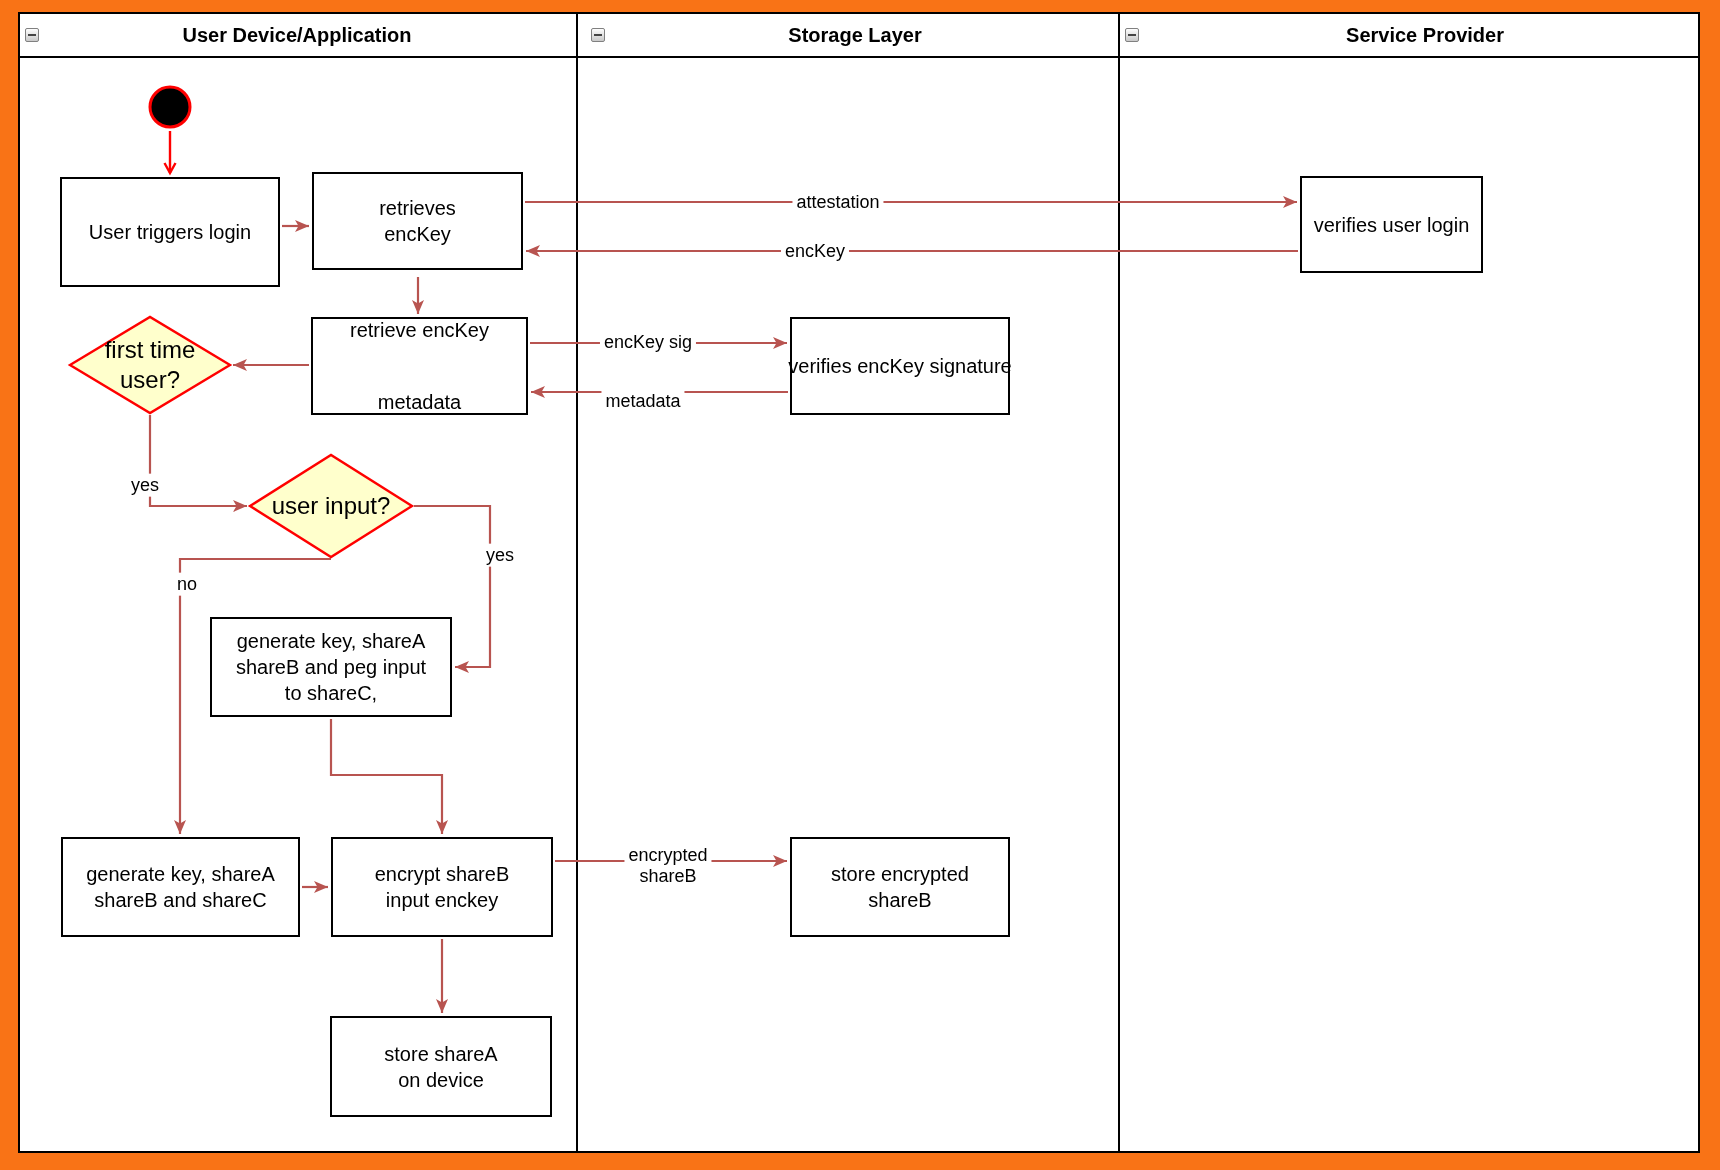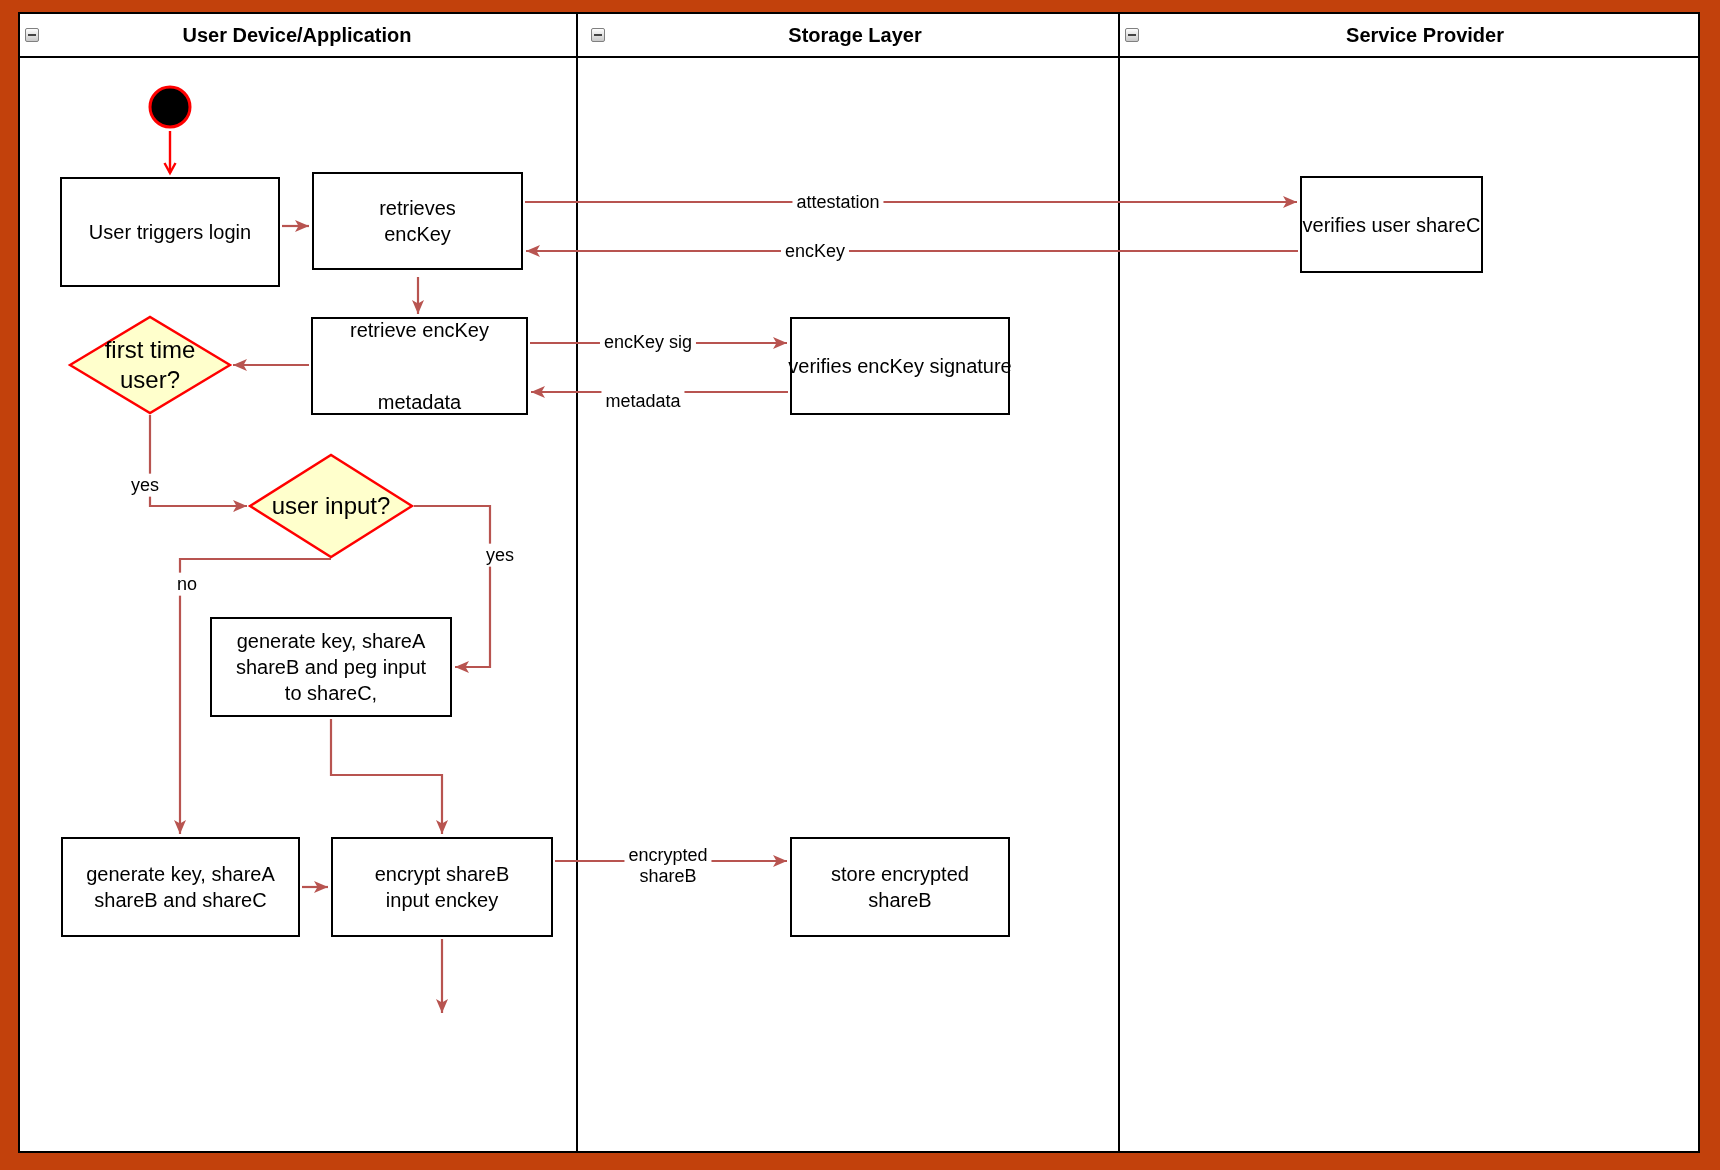--- a/index.html
+++ b/index.html
@@ -1,17 +1,17 @@
 <!DOCTYPE html>
 <html><head>
 <meta charset="utf-8">
 <style>
   html,body{margin:0;padding:0;background:#ffffff;}
   .canvas{
-    position:relative;width:1720px;height:1170px;background:#c2410c;
+    position:relative;width:1720px;height:1170px;background:#f97316;
     font-family:"Liberation Sans",sans-serif;color:#000;overflow:hidden;
   }
   
   .pool{position:absolute;left:18px;top:12px;width:1682px;height:1141px;
         border:2px solid #000;box-sizing:border-box;background:#fff;z-index:0;}
   .vsep{position:absolute;top:12px;width:2px;height:1141px;background:#000;z-index:1;}
   .vsep.s1{left:576px;} .vsep.s2{left:1118px;}
   .hline{position:absolute;left:18px;top:56px;width:1682px;height:2px;background:#000;z-index:1;}
   .lane-hdr{position:absolute;top:12px;height:46px;display:flex;align-items:center;
         justify-content:center;font-weight:bold;font-size:20px;z-index:2;box-sizing:border-box;}
@@ -120,41 +120,45 @@
   </div>
   <div class="box n-retrieves">
     <span class="ln">retrieves</span>
     <span class="ln">encKey</span>
   </div>
   <div class="box n-metadata">
     <span class="ln">retrieve encKey</span>
     <span class="ln">metadata</span>
   </div>
   <div class="box n-verlogin">
-    <span class="ln">verifies user shareC</span>
+    <span class="ln">verifies user login</span>
   </div>
   <div class="box n-versig">
     <span class="ln nowrap">verifies encKey signature</span>
   </div>
   <div class="box n-peg">
     <span class="ln">generate key, shareA</span>
     <span class="ln">shareB and peg input</span>
     <span class="ln">to shareC,</span>
   </div>
   <div class="box n-genkey">
     <span class="ln">generate key, shareA</span>
     <span class="ln">shareB and shareC</span>
   </div>
   <div class="box n-encrypt">
     <span class="ln">encrypt shareB</span>
     <span class="ln">input enckey</span>
   </div>
   <div class="box n-storeenc">
     <span class="ln">store encrypted</span>
     <span class="ln">shareB</span>
+  </div>
+  <div class="box n-storea">
+    <span class="ln">store shareA</span>
+    <span class="ln">on device</span>
   </div>
 
   <div class="dlabel d-first">
     <span class="ln" style="display:block">first time</span>
     <span class="ln" style="display:block">user?</span>
   </div>
   <div class="dlabel d-input">
     <span class="ln">user input?</span>
   </div>
 

